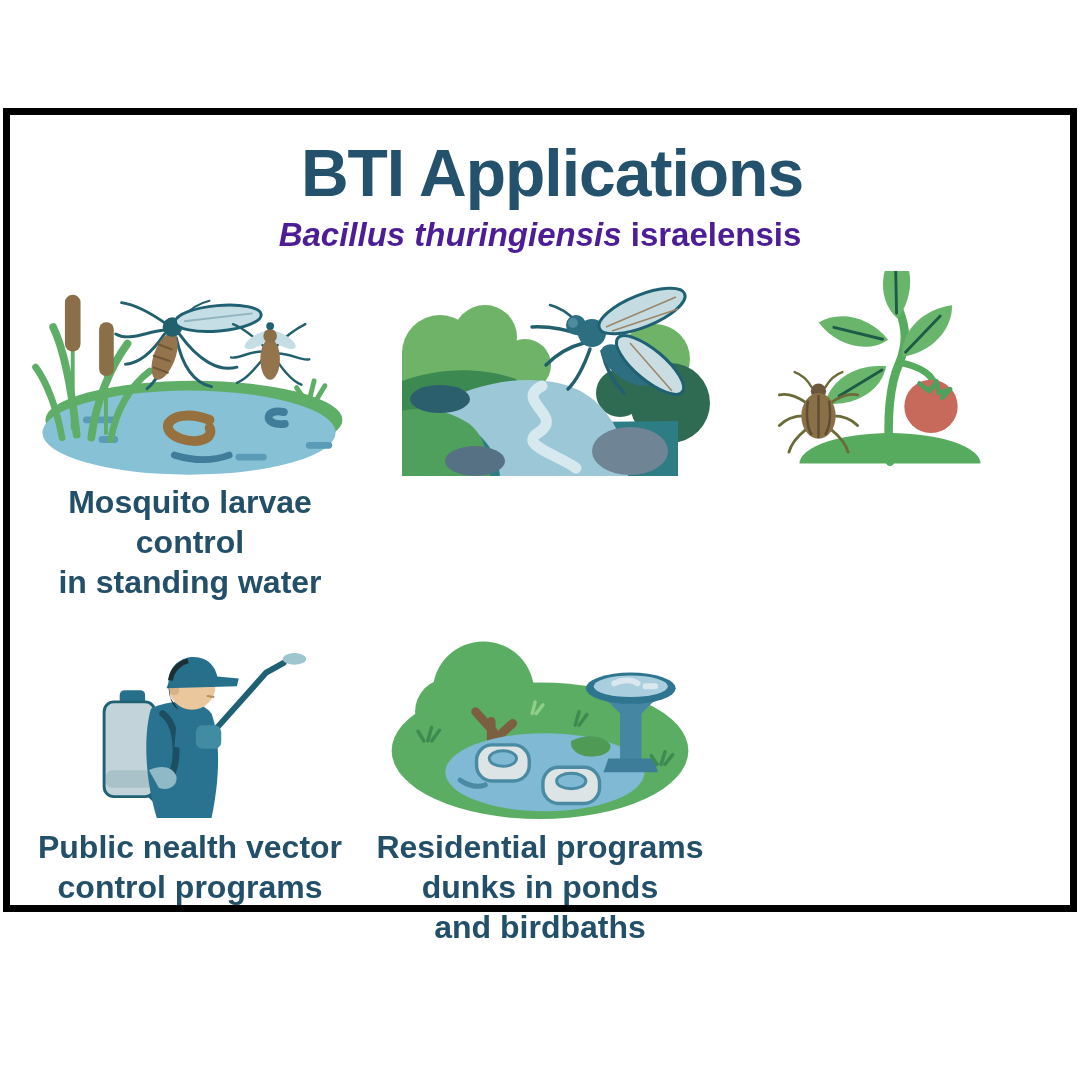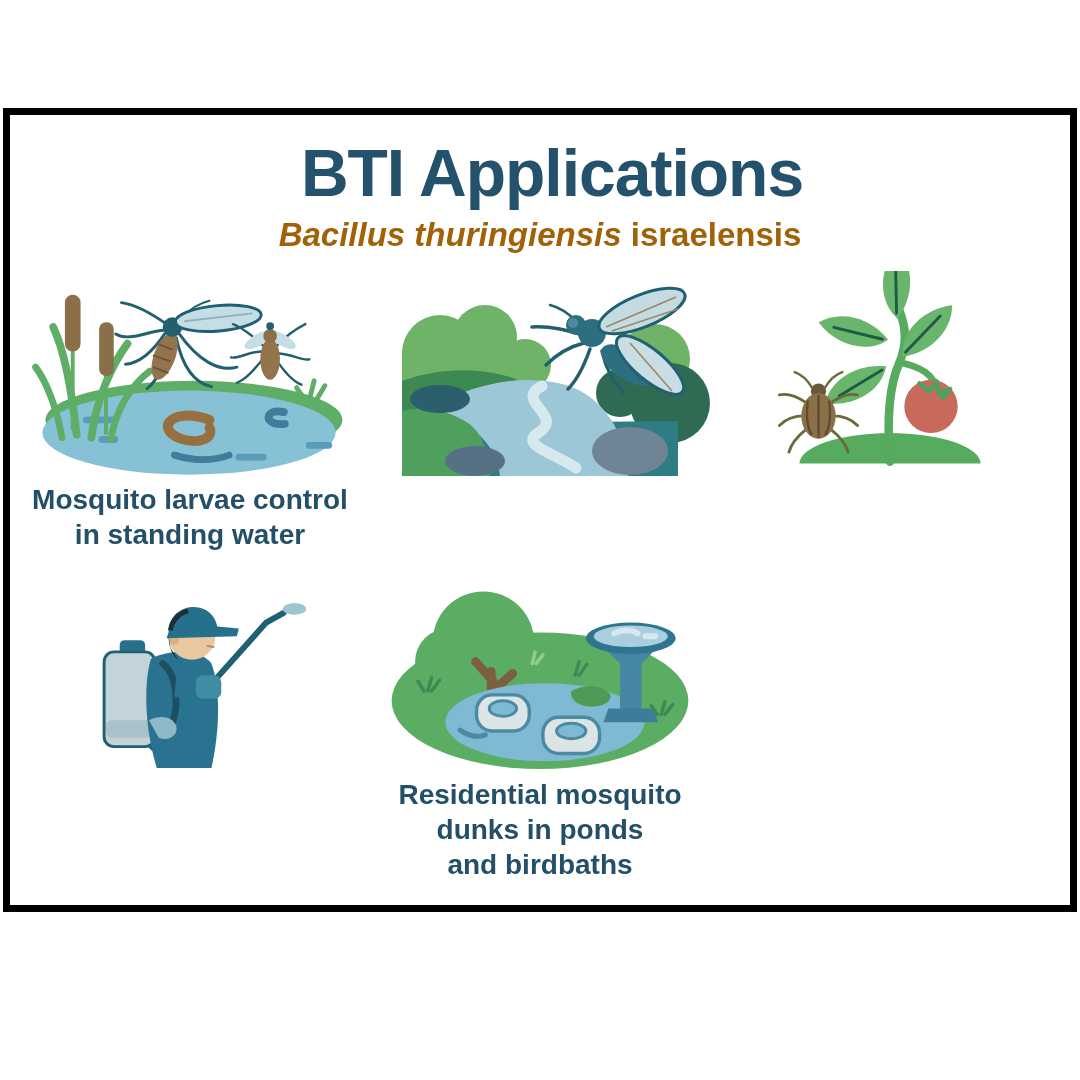--- a/index.html
+++ b/index.html
@@ -9,31 +9,31 @@
   }
   .frame{
     position:absolute;left:3px;top:108px;width:1074px;height:804px;
     border:7px solid #000;box-sizing:border-box;background:#ffffff;
   }
   .header{position:absolute;left:0;top:24px;width:100%;text-align:center;}
   .title{
     font-size:66px;font-weight:800;letter-spacing:-1px;color:#24516b;line-height:1.05;padding-left:24px;
   }
   .subtitle{
-    margin-top:8px;font-size:33px;font-weight:700;color:#a16207;
+    margin-top:8px;font-size:33px;font-weight:700;color:#4c1d95;
   }
   .subtitle .it{font-style:italic;}
   .grid{
     position:absolute;left:8px;top:156px;width:1044px;
     display:grid;grid-template-columns:1fr 1fr 1fr;column-gap:6px;row-gap:14px;
   }
   .card{display:flex;flex-direction:column;align-items:center;}
   .illus{width:100%;height:205px;display:block;}
   .caption{
-    margin-top:6px;text-align:center;font-size:28px;font-weight:700;color:#235068;
+    margin-top:6px;text-align:center;font-size:32px;font-weight:700;color:#235068;
     line-height:1.25;white-space:pre-line;
   }
 </style>
 </head>
 <body>
 
 <div class="frame">
 
   <div class="header">
     <div class="title">BTI Applications</div>
@@ -177,20 +177,22 @@
         <path d="M98,158 C110,152 122,154 126,164 C128,174 118,180 108,176 Z" fill="#8fb9c6"></path>
         <circle cx="142" cy="72" r="24" fill="#eac79d"></circle>
         <circle cx="124" cy="76" r="5" fill="#d9b186"></circle>
         <circle cx="153" cy="70" r="2.5" fill="#243640"></circle>
         <path d="M148,62 l10,-2" stroke="#243640" stroke-width="2" stroke-linecap="round"></path>
         <path d="M158,82 l6,1" stroke="#b98d62" stroke-width="2" stroke-linecap="round"></path>
         <path d="M118,68 C118,50 132,42 144,42 C158,42 166,52 168,62 L190,64 L188,72 L116,74 Z" fill="#26708c"></path>
         <path d="M118,70 C118,84 122,92 128,96 L120,84 Z" fill="#1d2e35"></path>
         <path d="M120,66 a24,24 0 0 1 18,-20" stroke="#1d2e35" stroke-width="5" fill="none"></path>
       </svg>
+      <div class="caption">Public nealth vector
+control programs</div>
     </div>
 
 
     <div class="card">
       <svg class="illus" viewBox="0 0 320 210">
         <ellipse cx="160" cy="138" rx="152" ry="70" fill="#5bad64"></ellipse>
         <circle cx="102" cy="78" r="52" fill="#5bad64"></circle>
         <circle cx="66" cy="98" r="34" fill="#5bad64"></circle>
         <circle cx="142" cy="96" r="30" fill="#5bad64"></circle>
         <path d="M110,162 L110,108 M112,118 L94,98 M112,128 L132,110" stroke="#7c5f41" stroke-width="9" fill="none" stroke-linecap="round"></path>
@@ -207,19 +209,19 @@
         <ellipse cx="253" cy="74" rx="46" ry="16" fill="#2f7590"></ellipse>
         <ellipse cx="253" cy="72" rx="38" ry="11" fill="#a9cedd"></ellipse>
         <path d="M236,69 c8,-4 18,-4 24,0 M268,72 h10" stroke="#d9e8ee" stroke-width="6" stroke-linecap="round" fill="none"></path>
         <g stroke="#3e8a50" stroke-width="3.5" fill="none" stroke-linecap="round">
           <path d="M45,128 l4,-14 M49,128 l8,-11 M41,128 l-6,-10"></path>
           <path d="M196,112 l4,-14 M200,112 l8,-11"></path>
           <path d="M284,152 l4,-13 M288,152 l8,-10 M280,152 l-6,-9"></path>
         </g>
         <path d="M152,100 l3,-12 M156,100 l7,-9" stroke="#8fcf8a" stroke-width="3.5" fill="none" stroke-linecap="round"></path>
       </svg>
-      <div class="caption">Residential mosquito
+      <div class="caption">Residential programs
 dunks in ponds
 and birdbaths</div>
     </div>
 
   </div>
 </div>
 
 </body></html>

